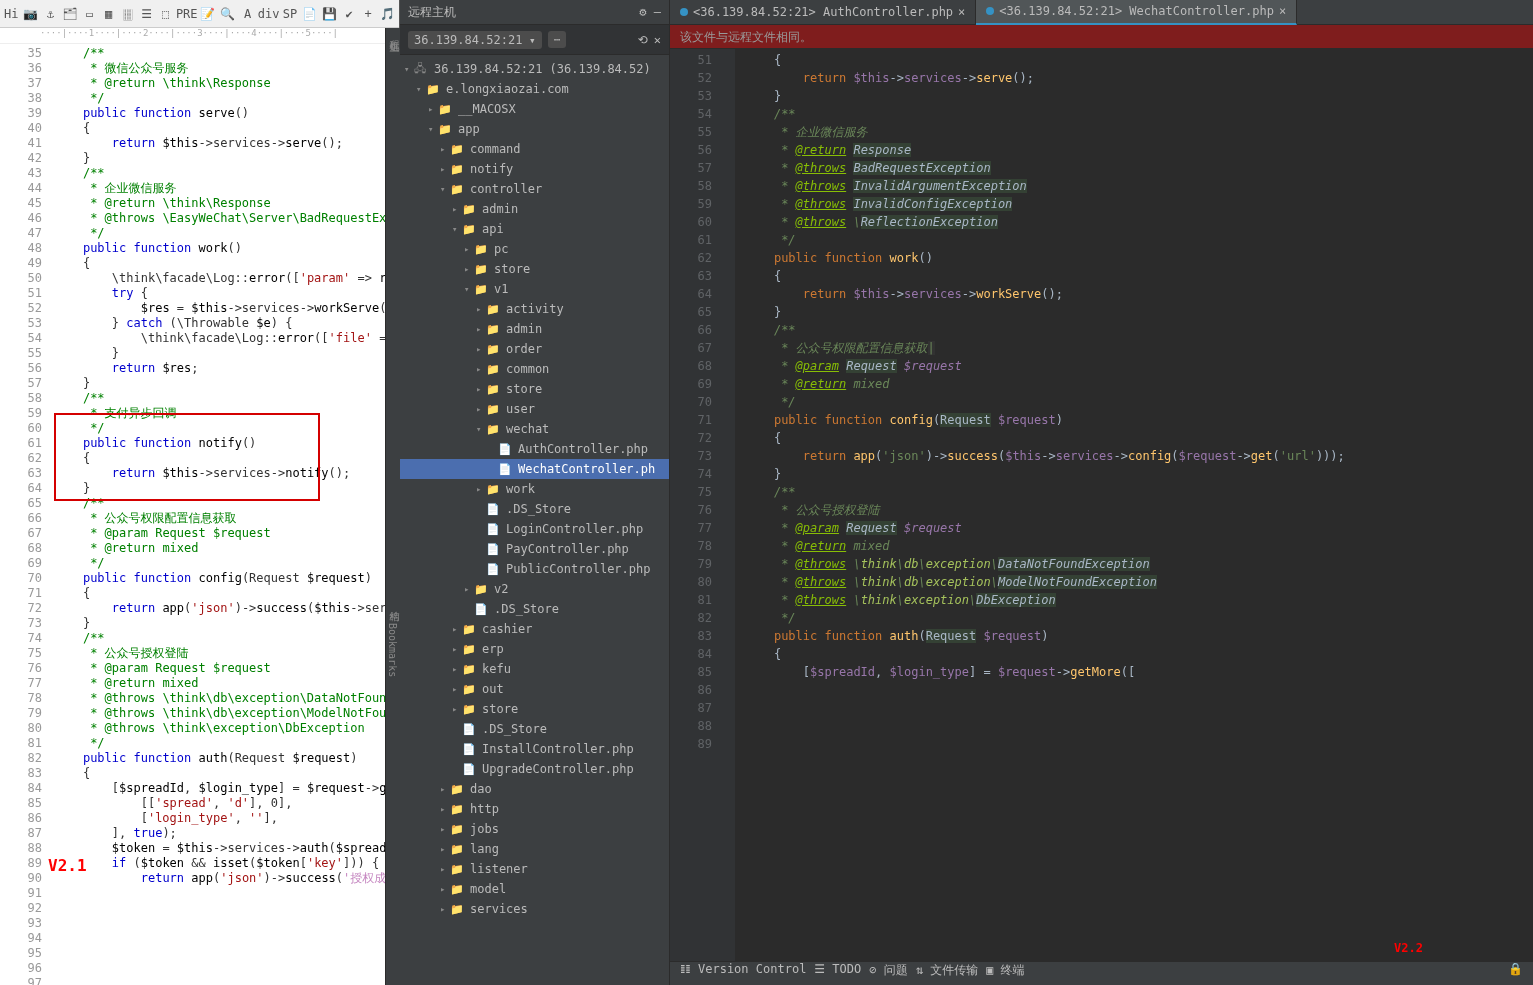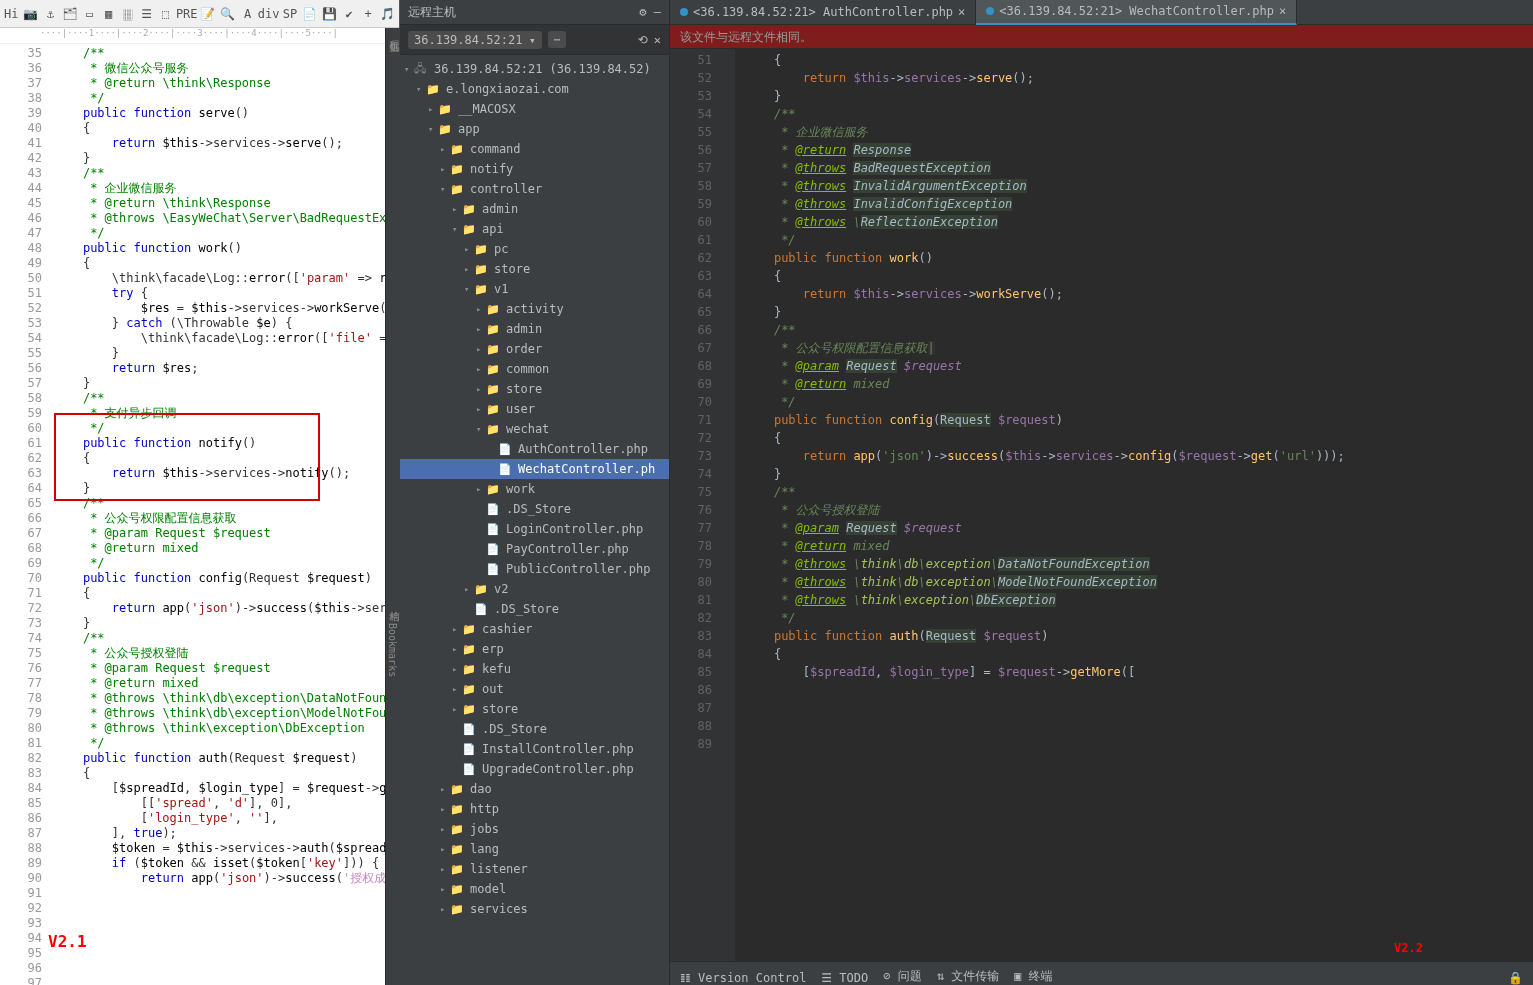--- a/index.html
+++ b/index.html
@@ -10,21 +10,21 @@
 .ruler{height:16px;background:#fff;color:#aaa;font-size:9px;border-bottom:1px solid #eee;white-space:nowrap;overflow:hidden;padding-left:40px}
 .editor-l{flex:1;background:#fff;display:flex;overflow:hidden}
 .gutter-l{width:50px;background:#fff;color:#999;text-align:right;padding:2px 8px 0 0;line-height:15px}
 .code-l{flex:1;padding:2px 4px;line-height:15px;white-space:pre;overflow:hidden}
 .kw{color:#0000cd}
 .str{color:#a31515}
 .cm{color:#008000}
 .fn{color:#000}
 .var{color:#000}
 .hlbox{position:absolute;border:2px solid #d40000;left:54px;top:413px;width:266px;height:88px;pointer-events:none}
-.ver-l{position:absolute;left:48px;top:932px;color:red;font-size:16px;font-weight:bold}
+.ver-l{position:absolute;left:48px;top:856px;color:red;font-size:16px;font-weight:bold}
 .mid-panel{width:270px;background:#3c3f41;display:flex;flex-direction:column;border-right:1px solid #2b2b2b}
 .mid-top{height:25px;background:#3c3f41;border-bottom:1px solid #2b2b2b;display:flex;align-items:center;padding:0 8px;color:#bbb}
 .host-bar{height:30px;background:#313335;border-bottom:1px solid #2b2b2b;display:flex;align-items:center;padding:0 8px;gap:6px;color:#bbb}
 .host-btn{background:#4c4c4c;border-radius:3px;padding:2px 6px;font-size:11px}
 .tree{flex:1;overflow:auto;padding:4px 0}
 .tree-row{display:flex;align-items:center;height:20px;padding:0 4px;color:#bbb;cursor:pointer}
 .tree-row.sel{background:#4b6eaf;color:#fff}
 .indent{display:inline-block}
 .chev{width:10px;color:#888;font-size:9px}
 .ficon{width:16px;margin-right:4px;color:#888;font-size:11px}
@@ -33,21 +33,21 @@
 .tab2{height:25px;padding:0 10px;display:flex;align-items:center;gap:5px;color:#bbb;font-size:11px;border-right:1px solid #2b2b2b;cursor:pointer}
 .tab2.act{background:#515658;border-bottom:2px solid #3592c4}
 .dot-b{width:8px;height:8px;border-radius:50%;background:#3592c4}
 .info-bar{height:24px;background:#7f1d1d;color:#999;padding:4px 10px;border-bottom:1px solid #2b2b2b}
 .editor-r{flex:1;display:flex;overflow:hidden}
 .gutter-r{width:50px;background:#313335;color:#606366;text-align:right;padding:2px 8px 0 0;line-height:18px}
 .fold-r{width:15px;background:#313335;color:#606366;padding-top:2px;line-height:18px}
 .code-r{flex:1;background:#2b2b2b;padding:2px 10px;line-height:18px;white-space:pre;overflow:hidden}
 .k2{color:#cc7832}.s2{color:#6a8759}.doc{color:#6a8759;font-style:italic}.tag{color:#88be05;text-decoration:underline}.typ{color:#a9b7c6;background:#344134}.id2{color:#ffc66d}.v2{color:#9876aa}.lt{color:#a5c25c}
 .bc{height:22px;background:#3c3f41;color:#bbb;padding:2px 10px;font-size:11px;border-top:1px solid #2b2b2b}
-.sbar{height:24px;background:#3c3f41;border-top:1px solid #2b2b2b;display:flex;align-items:flex-end;gap:15px;padding:0 10px;color:#bbb;font-size:11px}
+.sbar{height:24px;background:#3c3f41;border-top:1px solid #2b2b2b;display:flex;align-items:flex-start;gap:8px;padding:0 10px;color:#bbb;font-size:11px}
 .ver-r{position:absolute;right:110px;bottom:30px;color:red;font-size:12px;font-weight:bold}
 .side-strip{position:absolute;left:385px;top:28px;width:15px;background:#3c3f41;border-left:1px solid #2b2b2b;bottom:0}
 .side-text{writing-mode:vertical-rl;font-size:10px;color:#888;padding:5px 1px}
 </style>
 </head>
 <body>
 
 <div class="left-panel" style="position:relative">
   <div class="toolbar" id="toolbar">
       <span class="tb-icon">Hi</span>

